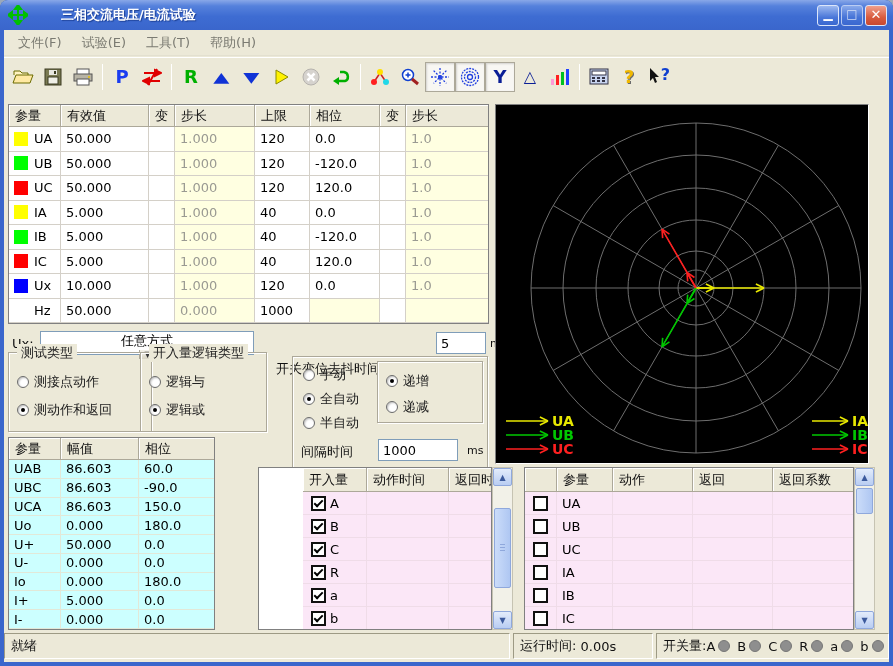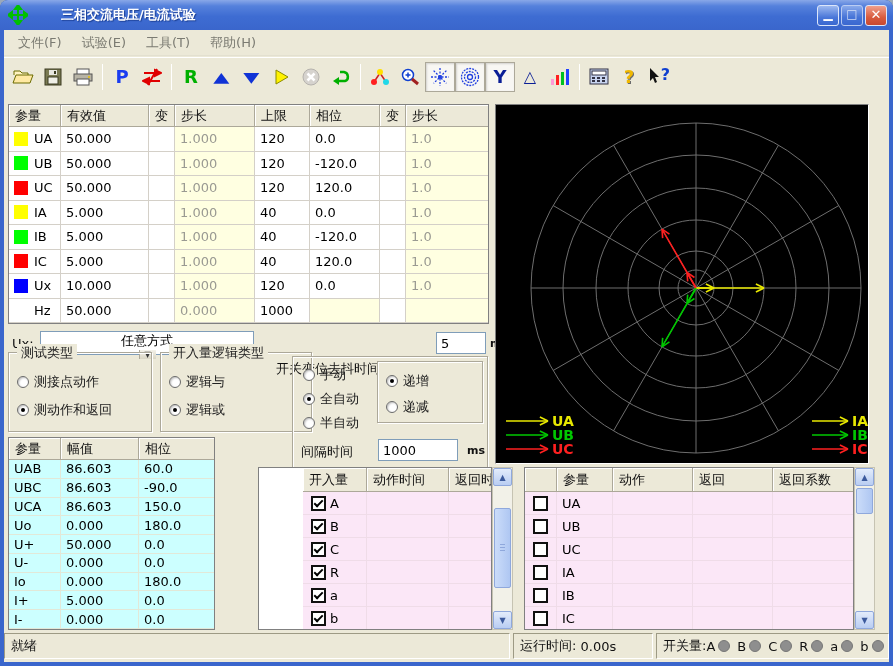--- a/index.html
+++ b/index.html
@@ -40,21 +40,21 @@
   .groupbox .gtitle{position:absolute;top:-9px;left:8px;background:#ECE9D8;padding:0 4px;font-size:13px;color:#222;}
   .radio-row{position:absolute;display:flex;align-items:center;gap:5px;font-size:13px;color:#222;white-space:nowrap;}
   .radio{width:12px;height:12px;border-radius:50%;background:#fff;border:1px solid #6a6a6a;box-shadow:inset 1px 1px 2px rgba(0,0,0,.25);flex:0 0 auto;}
   .radio.on::after{content:"";display:block;width:4px;height:4px;border-radius:50%;background:#000;margin:3px;}
   
   .field{position:absolute;border:1px solid #7F9DB9;background:#fff;font-size:13px;font-family:inherit;padding:1px 4px;color:#000;}
   .combo{position:absolute;border:1px solid #7F9DB9;background:#fff;display:flex;align-items:center;flex-direction:column;}
   .combo .cval{flex:1;font-size:13px;padding:0 4px;color:#000;}
   .combo .cbtn{width:17px;height:100%;background:linear-gradient(180deg,#f4f2ea,#d9d5c4);border-left:1px solid #ACA899;display:flex;align-items:center;justify-content:center;font-size:8px;color:#333;}
   .lbl{position:absolute;font-size:13px;color:#111;white-space:nowrap;}
-  .unit{font-size:11px;color:#111;font-weight:bold;}
+  .unit{font-size:11px;color:#111;}
   
   .tbl{position:absolute;background:#fff;border:1px solid #808080;display:flex;flex-direction:column;overflow:hidden;}
   .thead{display:grid;flex:0 0 auto;}
   .th{background:#ECE9D8;border-right:1px solid #ACA899;border-bottom:1px solid #ACA899;box-shadow:inset 1px 1px 0 #fff;
       font-size:13px;color:#111;display:flex;align-items:center;padding-left:6px;overflow:hidden;white-space:nowrap;}
   .tbody{flex:1;display:flex;flex-direction:column;}
   .tr{display:grid;flex:1;}
   .td{border-right:1px solid #D4D0C8;border-bottom:1px solid #D4D0C8;font-size:13px;color:#000;display:flex;align-items:center;padding-left:5px;white-space:nowrap;overflow:hidden;}
   .td.cream{background:#FFFFE1;color:#9a9a92;}
   .sw{width:14px;height:14px;display:inline-block;margin-right:6px;flex:0 0 auto;}
@@ -403,21 +403,21 @@
       <div class="radio-row" style="left:8px;top:20px;">
         <span class="radio"></span>
         <span>测接点动作</span>
       </div>
       <div class="radio-row" style="left:8px;top:48px;">
         <span class="radio on"></span>
         <span>测动作和返回</span>
       </div>
     </div>
 
-    <div class="groupbox" style="left:156px;top:322px;width:152px;height:80px;">
+    <div class="groupbox" style="left:136px;top:322px;width:127px;height:80px;">
       <span class="gtitle">开入量逻辑类型</span>
       <div class="radio-row" style="left:8px;top:20px;">
         <span class="radio"></span>
         <span>逻辑与</span>
       </div>
       <div class="radio-row" style="left:8px;top:48px;">
         <span class="radio on"></span>
         <span>逻辑或</span>
       </div>
     </div>

